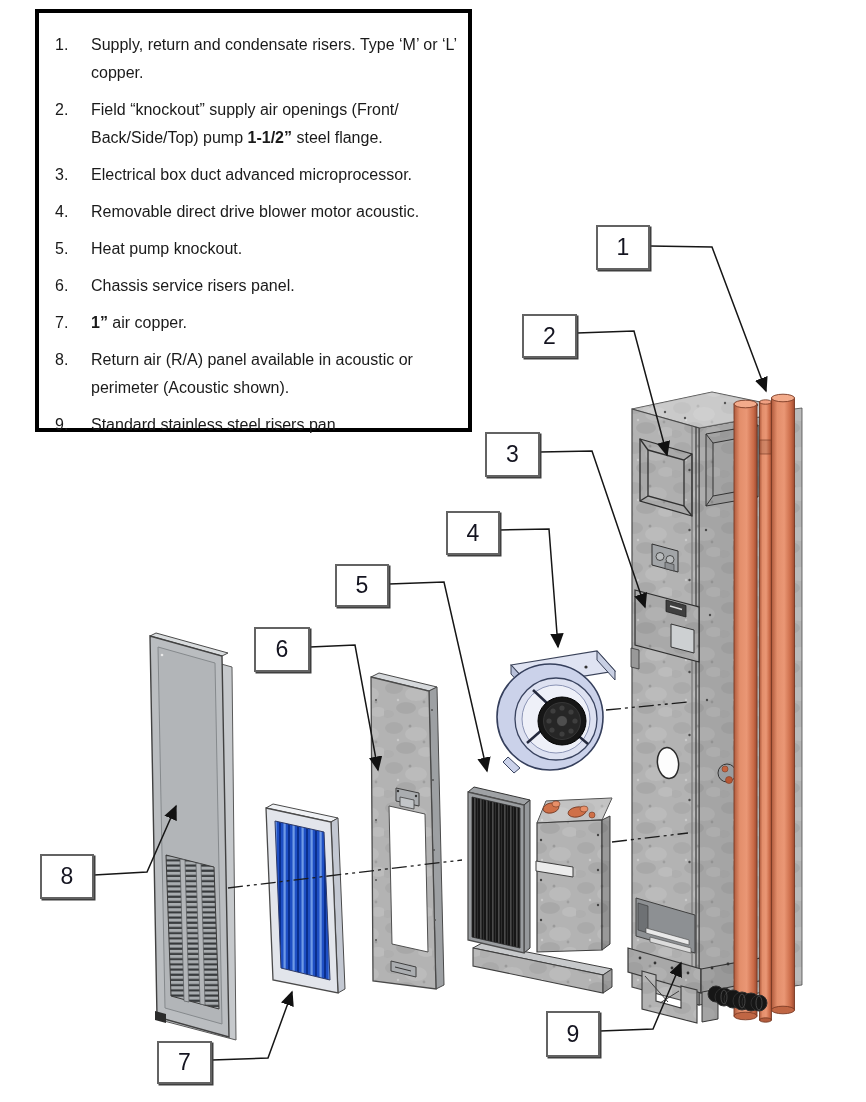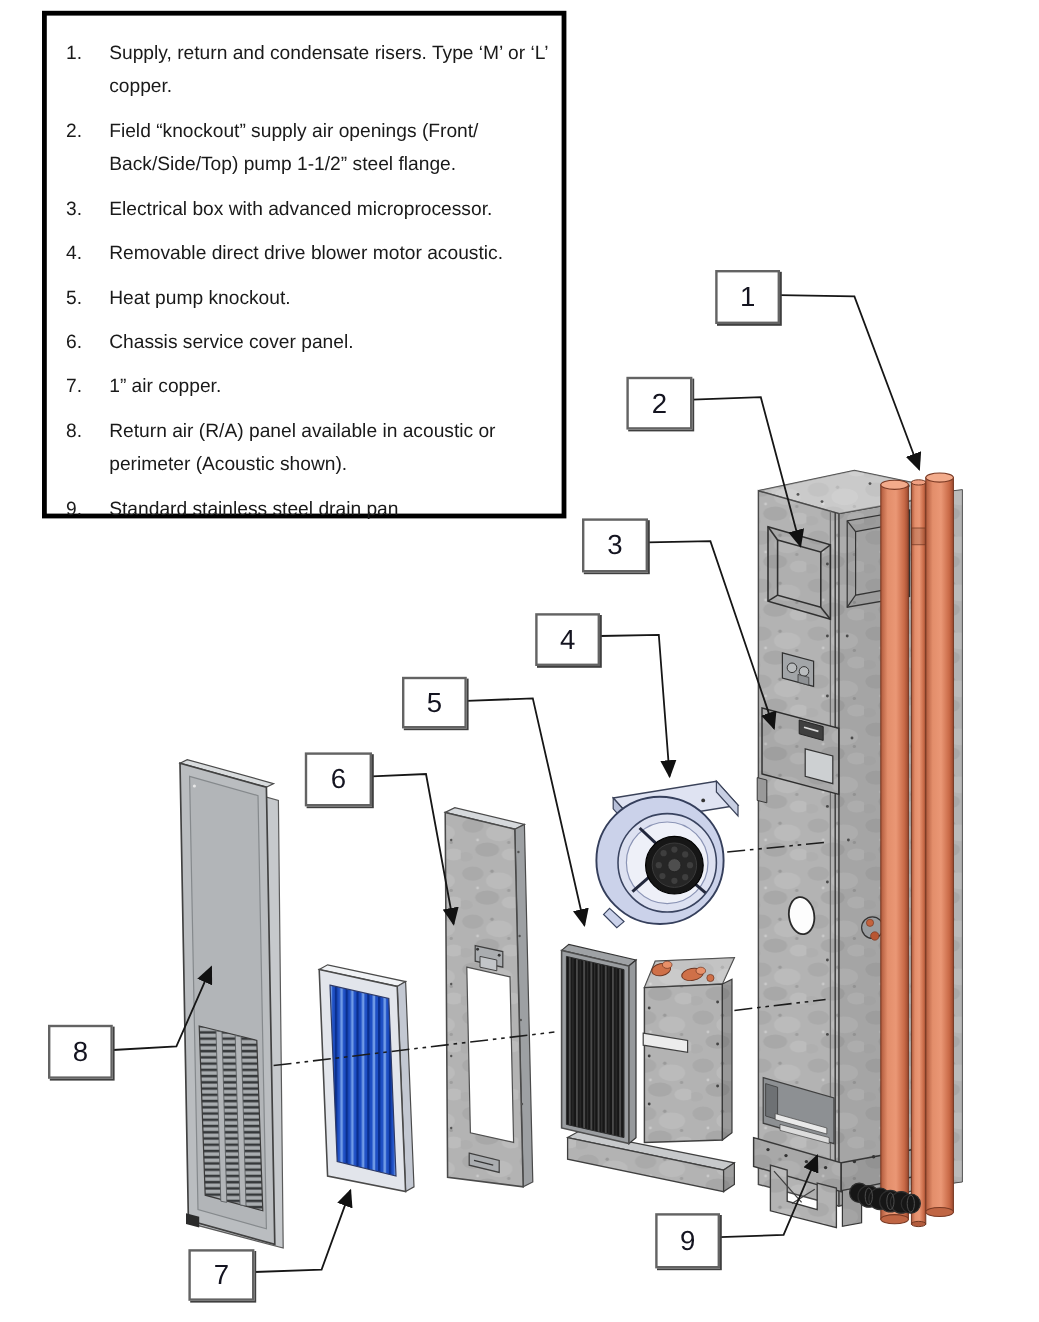--- a/index.html
+++ b/index.html
@@ -11,21 +11,21 @@
   .diagram-svg{position:absolute;left:0;top:0;}
   
   .legend{
     position:absolute;left:35px;top:9px;width:437px;height:423px;
     border:4px solid #000;background:#fff;box-sizing:border-box;
     padding:18px 8px 0 16px;font-size:16px;line-height:1.75;color:#1a1a1a;
   }
   .legend .li{display:flex;margin-bottom:9px;}
   .legend .num{width:36px;flex:none;}
   .legend .txt{flex:1;}
-  .legend .b{font-weight:400;}
+  .legend .b{font-weight:700;}
   
   .callout{
     position:absolute;background:#fff;border:2px solid #636363;
     box-shadow:1.5px 1.5px 0 #3f3f3f;box-sizing:border-box;
     display:flex;align-items:center;justify-content:center;
     font-size:23px;color:#141420;
   }
 </style>
 </head>
 <body>
@@ -329,45 +329,45 @@
       <div class="li">
         <span class="num">1.</span>
         <span class="txt"><span>Supply, return and condensate risers. Type ‘M’ or ‘L’ copper.</span></span>
       </div>
       <div class="li">
         <span class="num">2.</span>
         <span class="txt"><span>Field “knockout” supply air openings (Front/​Back/Side/Top) pump </span><span class="b">1-1/2”</span><span> steel flange.</span></span>
       </div>
       <div class="li">
         <span class="num">3.</span>
-        <span class="txt"><span>Electrical box with advanced microprocessor.</span></span>
+        <span class="txt"><span>Electrical box duct advanced microprocessor.</span></span>
       </div>
       <div class="li">
         <span class="num">4.</span>
         <span class="txt"><span>Removable direct drive blower motor acoustic.</span></span>
       </div>
       <div class="li">
         <span class="num">5.</span>
         <span class="txt"><span>Heat pump knockout.</span></span>
       </div>
       <div class="li">
         <span class="num">6.</span>
-        <span class="txt"><span>Chassis service cover panel.</span></span>
+        <span class="txt"><span>Chassis service risers panel.</span></span>
       </div>
       <div class="li">
         <span class="num">7.</span>
         <span class="txt"><span class="b">1”</span><span> air copper.</span></span>
       </div>
       <div class="li">
         <span class="num">8.</span>
         <span class="txt"><span>Return air (R/A) panel available in acoustic or perimeter (Acoustic shown).</span></span>
       </div>
       <div class="li">
         <span class="num">9.</span>
-        <span class="txt"><span>Standard stainless steel drain pan</span></span>
+        <span class="txt"><span>Standard stainless steel risers pan</span></span>
       </div>
     </div>
 
   <div id="callouts">
       <div class="callout" style="left: 596px; top: 225px; width: 54px; height: 45px;">
         <span>1</span>
       </div>
       <div class="callout" style="left: 522px; top: 314px; width: 55px; height: 44px;">
         <span>2</span>
       </div>

